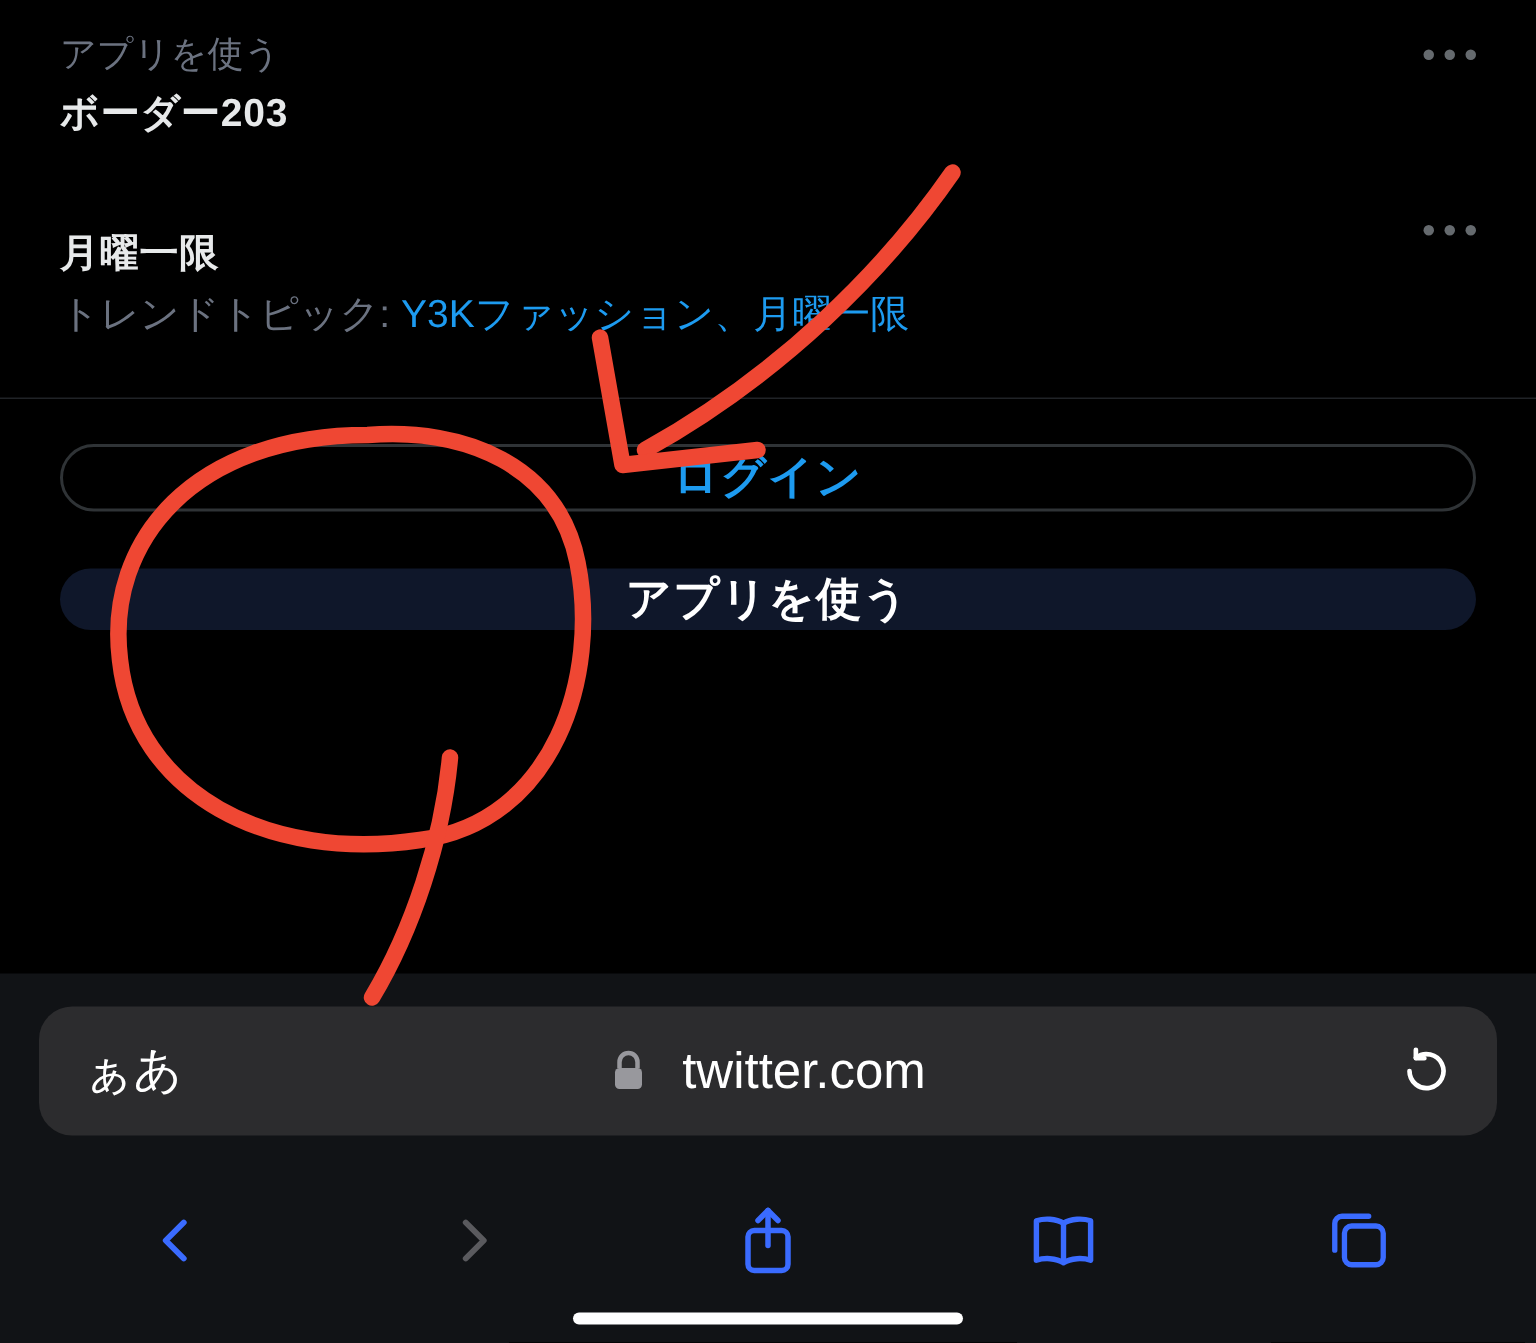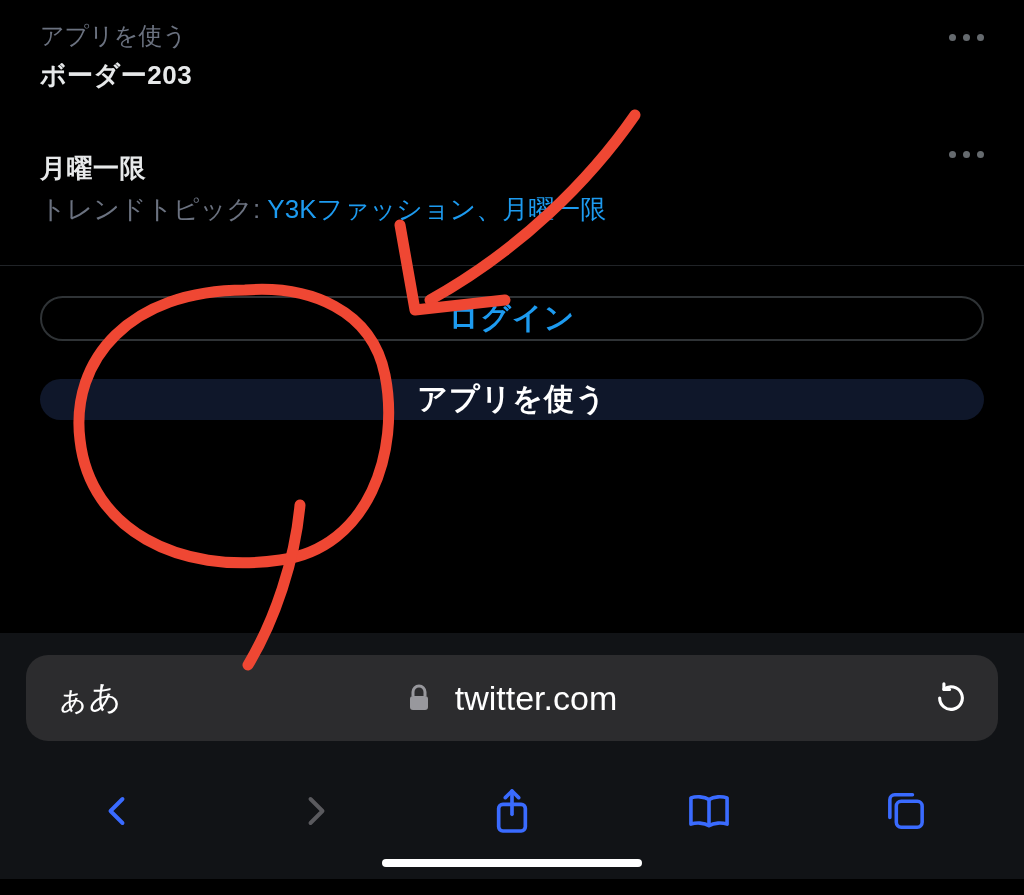--- a/index.html
+++ b/index.html
@@ -90,21 +90,21 @@
     }
     .btn-primary {
       background: #0f172a;
       color: #fff;
       border: none;
     }
 
     
     .browser-chrome {
       position: absolute;
-      left: 0; right: 0; bottom: 16px;
+      left: 0; right: 0; bottom: 0;
       background: #111316;
     }
     .url-wrap {
       padding: 22px 26px 10px 26px;
     }
     .url-bar {
       background: #2c2c2e;
       border-radius: 22px;
       height: 86px;
       display: flex;

